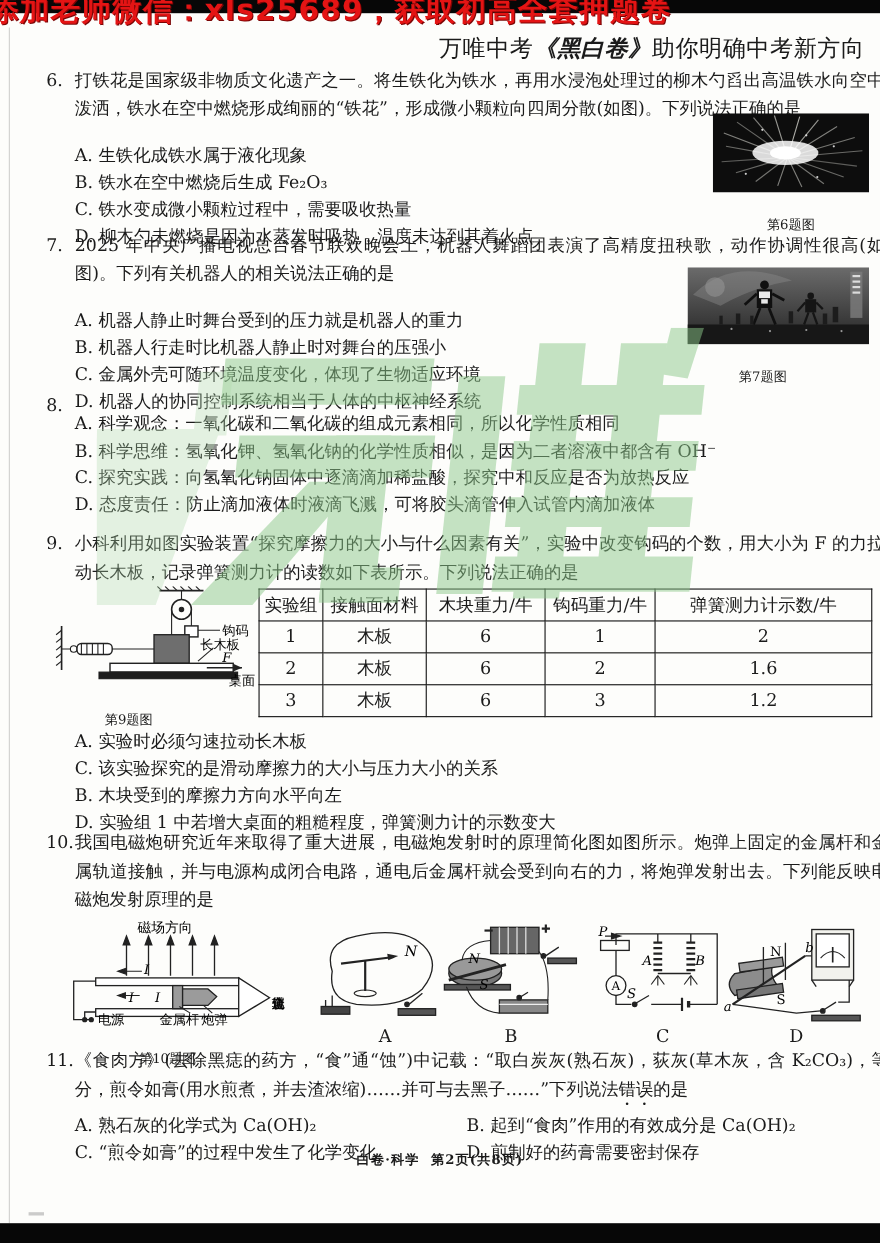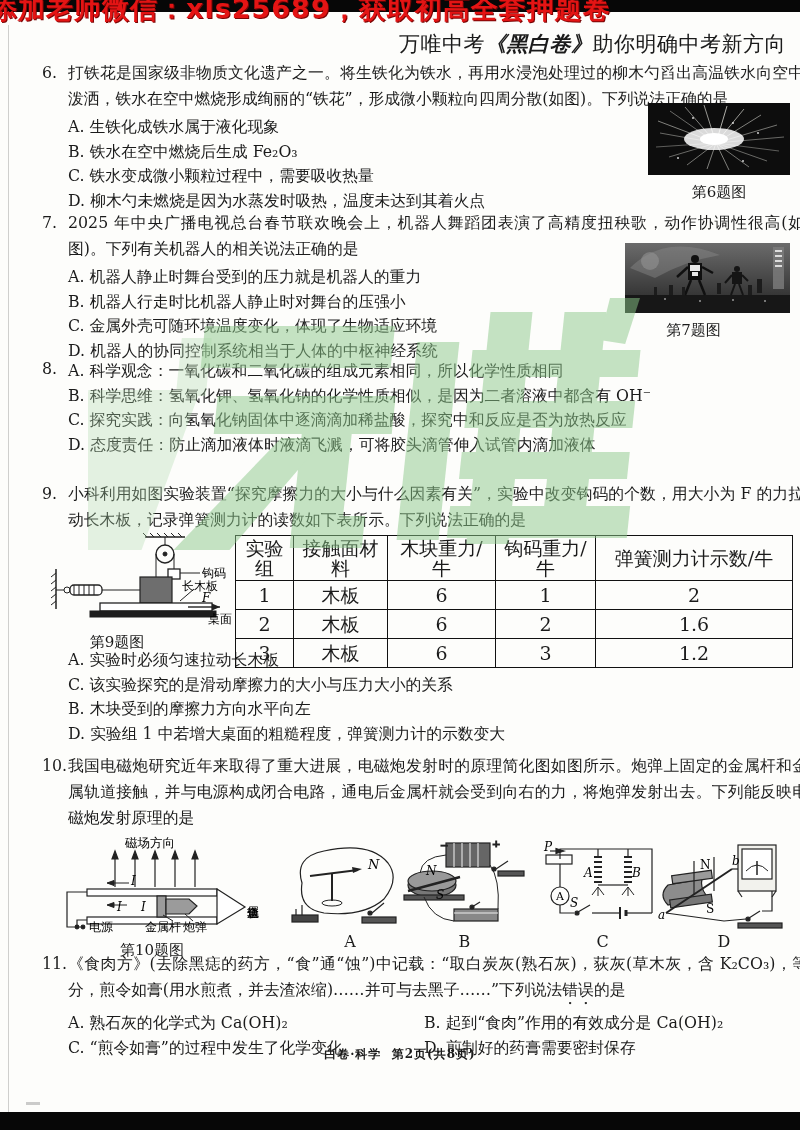--- a/index.html
+++ b/index.html
@@ -10,26 +10,26 @@
   .spine{position:absolute;top:25px;left:8px;width:1px;height:1087px;background:rgba(0,0,0,0.18);}
   .smudge{position:absolute;top:1102px;left:26px;width:14px;height:3px;background:#999;opacity:.5;}
   .banner{position:absolute;top:-9px;left:-10px;white-space:nowrap;
           font-family:"DejaVu Sans","Liberation Sans",sans-serif;font-weight:bold;
           font-size:27px;letter-spacing:1px;color:#e41414;text-shadow:1px 1px 0 #7a0505;}
   .header{position:absolute;top:30px;right:14px;font-size:21px;letter-spacing:.5px;}
   .header .brand{font-weight:bold;font-style:italic;}
   .q{position:absolute;left:42px;width:748px;}
   .qstem{position:relative;padding-left:26px;line-height:26px;text-align:justify;}
   .qnum{position:absolute;left:0;top:0;}
-  .opts{padding-left:26px;line-height:24.6px;margin-top:3px;}
+  .opts{padding-left:26px;line-height:24.6px;margin-top:17px;}
   .opts div{white-space:nowrap;}
   .fig{position:absolute;text-align:center;line-height:18px;}
-  .figcap{margin-top:8px;font-size:15px;}
+  .figcap{margin-top:20px;font-size:12px;}
   .photo{display:block;border:0;}
-  table.exp{border-collapse:collapse;table-layout:fixed;font-size:19px;}
+  table.exp{border-collapse:collapse;table-layout:fixed;font-size:16px;}
   table.exp td,table.exp th{border:1.6px solid #111;text-align:center;padding:2px 4px;
        font-weight:normal;height:24px;line-height:20px;}
   .em-dots{text-emphasis:filled dot #1b1b1b;-webkit-text-emphasis:filled dot #1b1b1b;
            text-emphasis-position:under right;-webkit-text-emphasis-position:under;}
   .two-col{display:grid;grid-template-columns:356px auto;padding-left:26px;line-height:25px;margin-top:2px;}
   .footer{position:absolute;top:1046px;left:0;width:800px;text-align:center;
           font-weight:bold;font-size:12px;letter-spacing:1px;}
   .wm{position:absolute;left:88px;top:298px;z-index:5;pointer-events:none;}
   .sketchrow{position:relative;height:128px;margin-top:4px;}
   .sk{position:absolute;text-align:center;}

